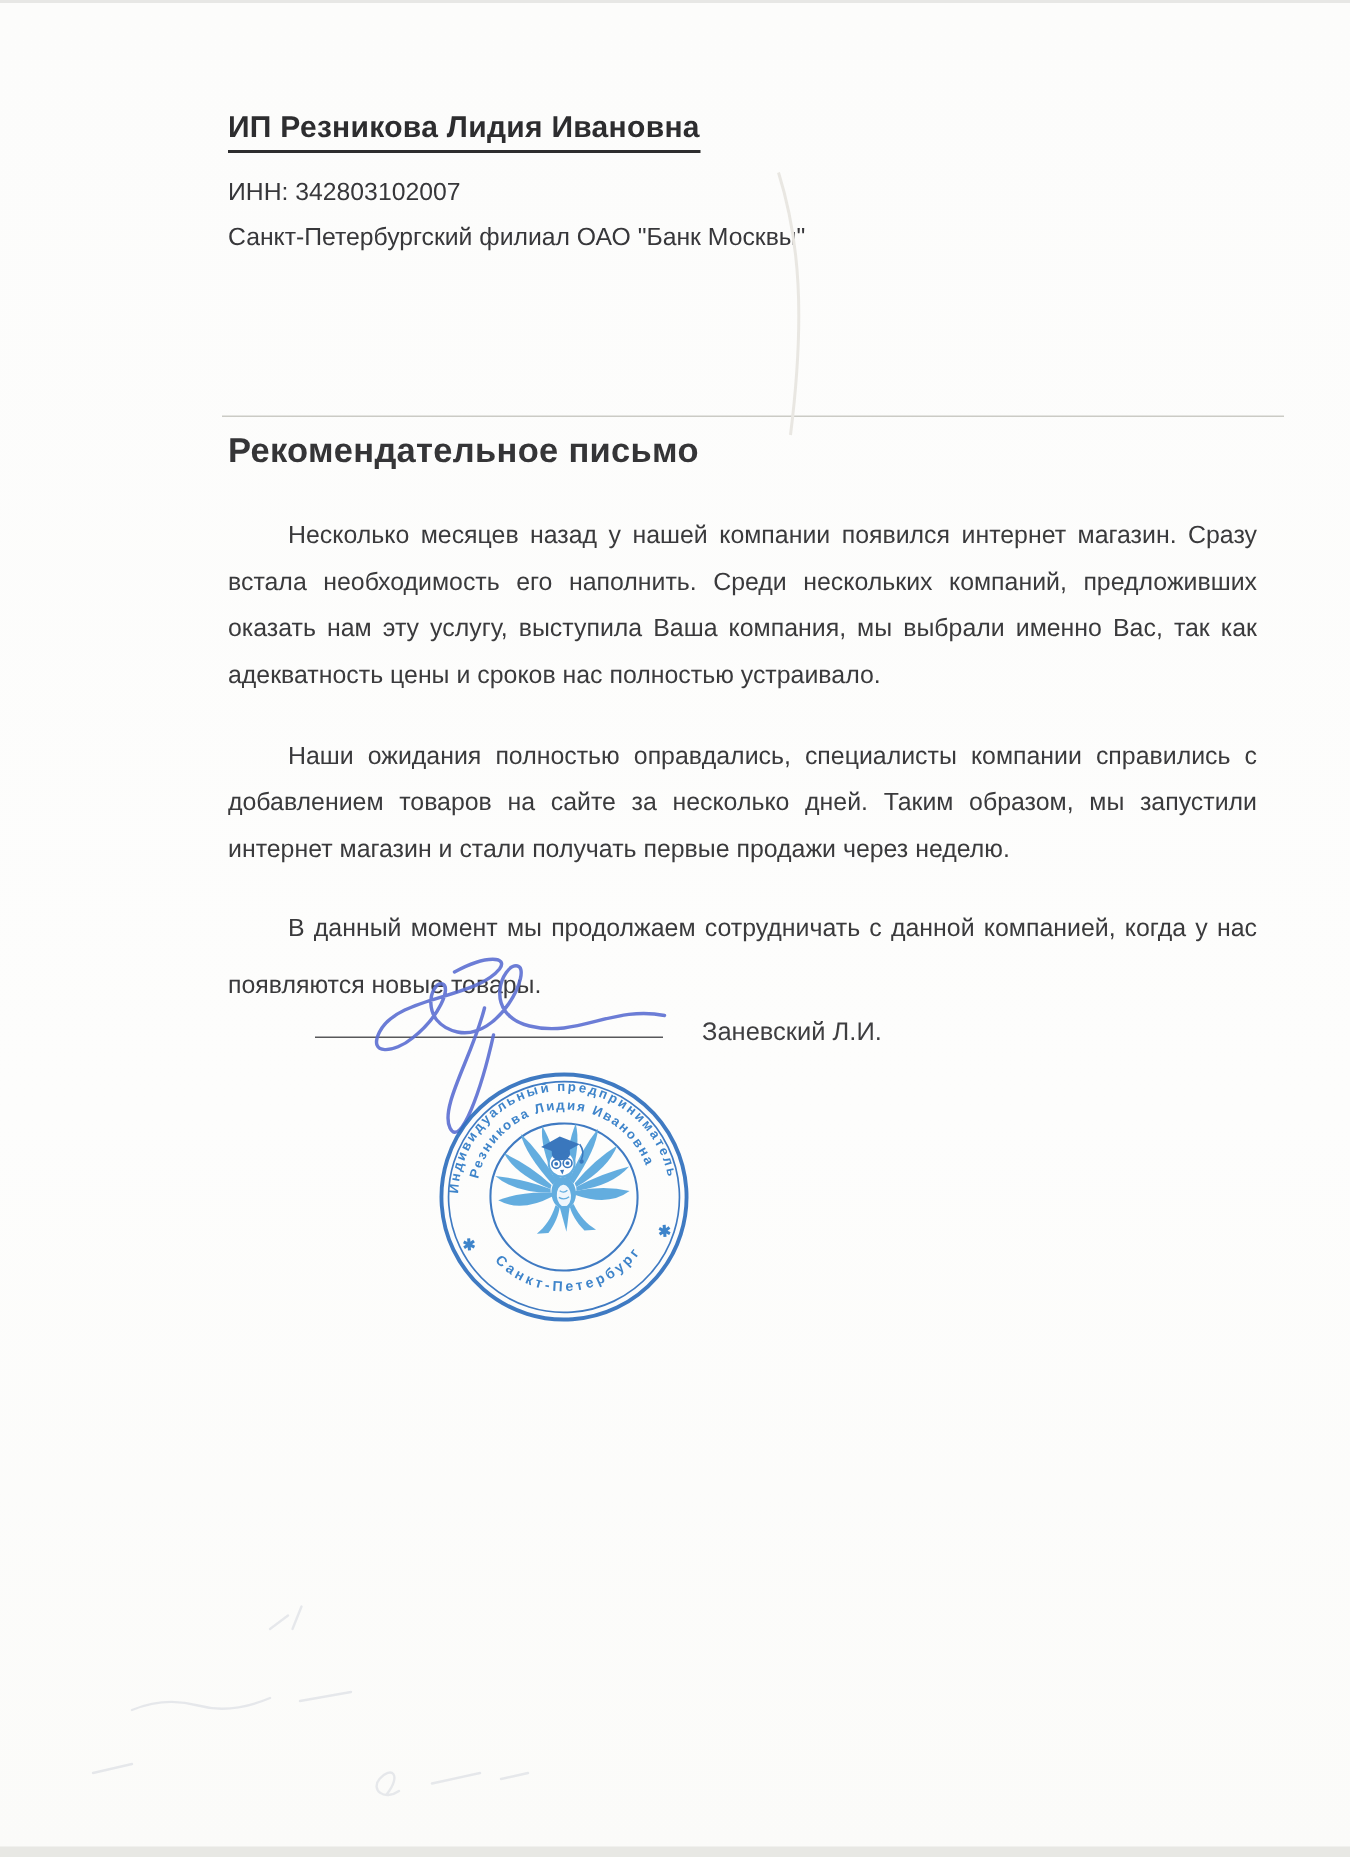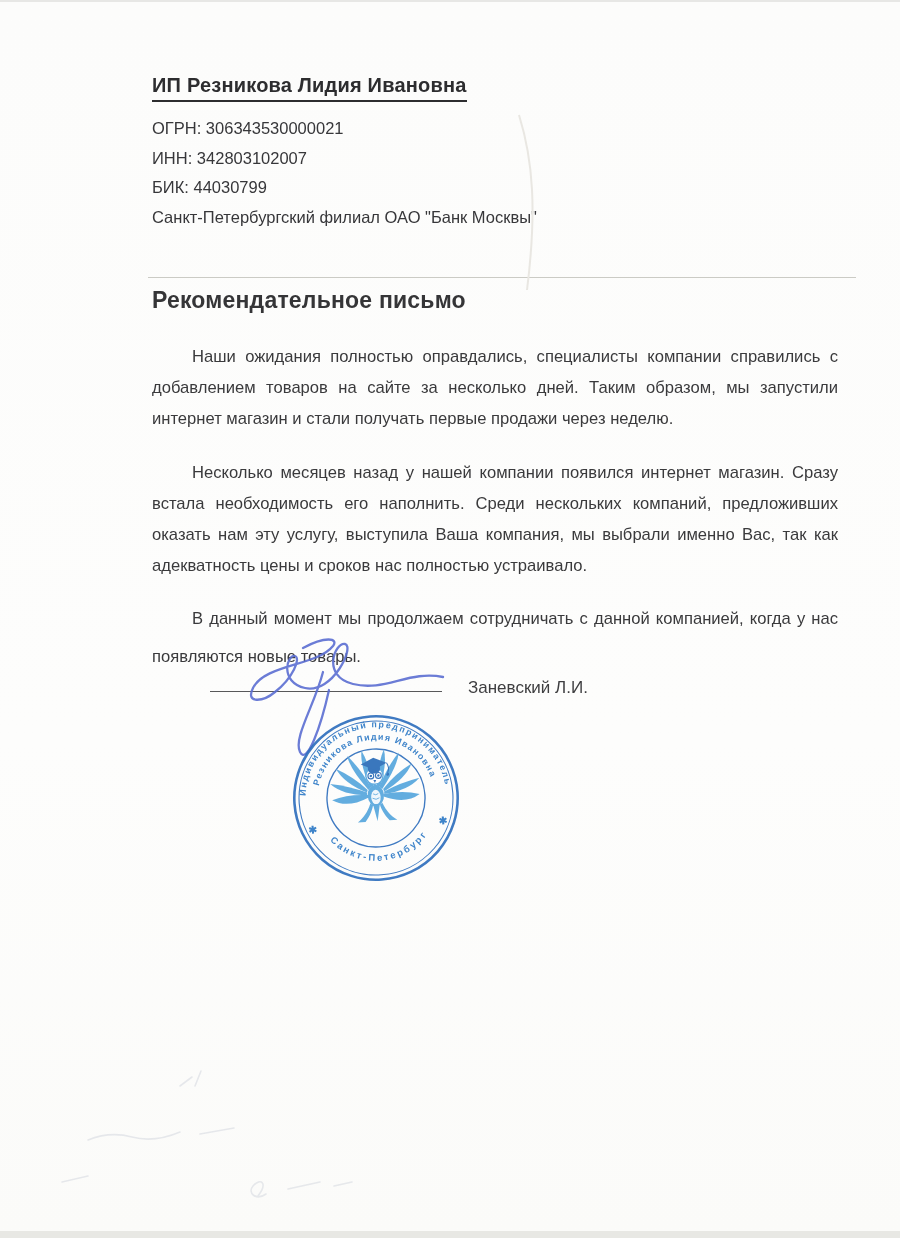--- a/index.html
+++ b/index.html
@@ -61,34 +61,32 @@
 <body>
 
 <div class="page">
 
   <div class="edge-top"></div>
   <div class="edge-bottom"></div>
 
   <div class="letterhead">
     <h1 class="lh-name">ИП Резникова Лидия Ивановна</h1>
     <div class="lh-lines">
-      <div class="lh-line">ОГРН: 306343530000021</div>
       <div class="lh-line">ИНН: 342803102007</div>
-      <div class="lh-line">БИК: 44030799</div>
       <div class="lh-line">Санкт-Петербургский филиал ОАО "Банк Москвы"</div>
     </div>
   </div>
 
   <div class="rule"></div>
 
   <h2 class="doc-title">Рекомендательное письмо</h2>
 
   <div class="body-text">
+    <p>Несколько месяцев назад у нашей компании появился интернет магазин. Сразу встала необходимость его наполнить. Среди нескольких компаний, предложивших оказать нам эту услугу, выступила Ваша компания, мы выбрали именно Вас, так как адекватность цены и сроков нас полностью устраивало.</p>
     <p>Наши ожидания полностью оправдались, специалисты компании справились с добавлением товаров на сайте за несколько дней. Таким образом, мы запустили интернет магазин и стали получать первые продажи через неделю.</p>
-    <p>Несколько месяцев назад у нашей компании появился интернет магазин. Сразу встала необходимость его наполнить. Среди нескольких компаний, предложивших оказать нам эту услугу, выступила Ваша компания, мы выбрали именно Вас, так как адекватность цены и сроков нас полностью устраивало.</p>
     <p class="wide">В данный момент мы продолжаем сотрудничать с данной компанией, когда у нас появляются новые товары.</p>
   </div>
 
   <div class="sig-line"></div>
   <span class="sig-label">Заневский Л.И.</span>
 
   <svg class="sig-svg" width="340" height="160" viewBox="0 0 340 160">
     <g fill="none" stroke-width="2.3" stroke-linecap="round" stroke-linejoin="round" opacity="0.9" stroke="#5c6fd2">
       <path d="M 98,18 C 120,6 134,8 128,16 C 112,36 60,34 48,58 C 40,74 58,72 70,62 C 88,48 96,28 90,26 C 82,24 74,52 100,58 C 128,64 150,16 140,14 C 130,12 116,46 148,54 C 180,62 204,40 238,47"></path>
       <path d="M 118,42 C 110,74 88,108 95,122 C 102,136 116,96 124,60"></path>

